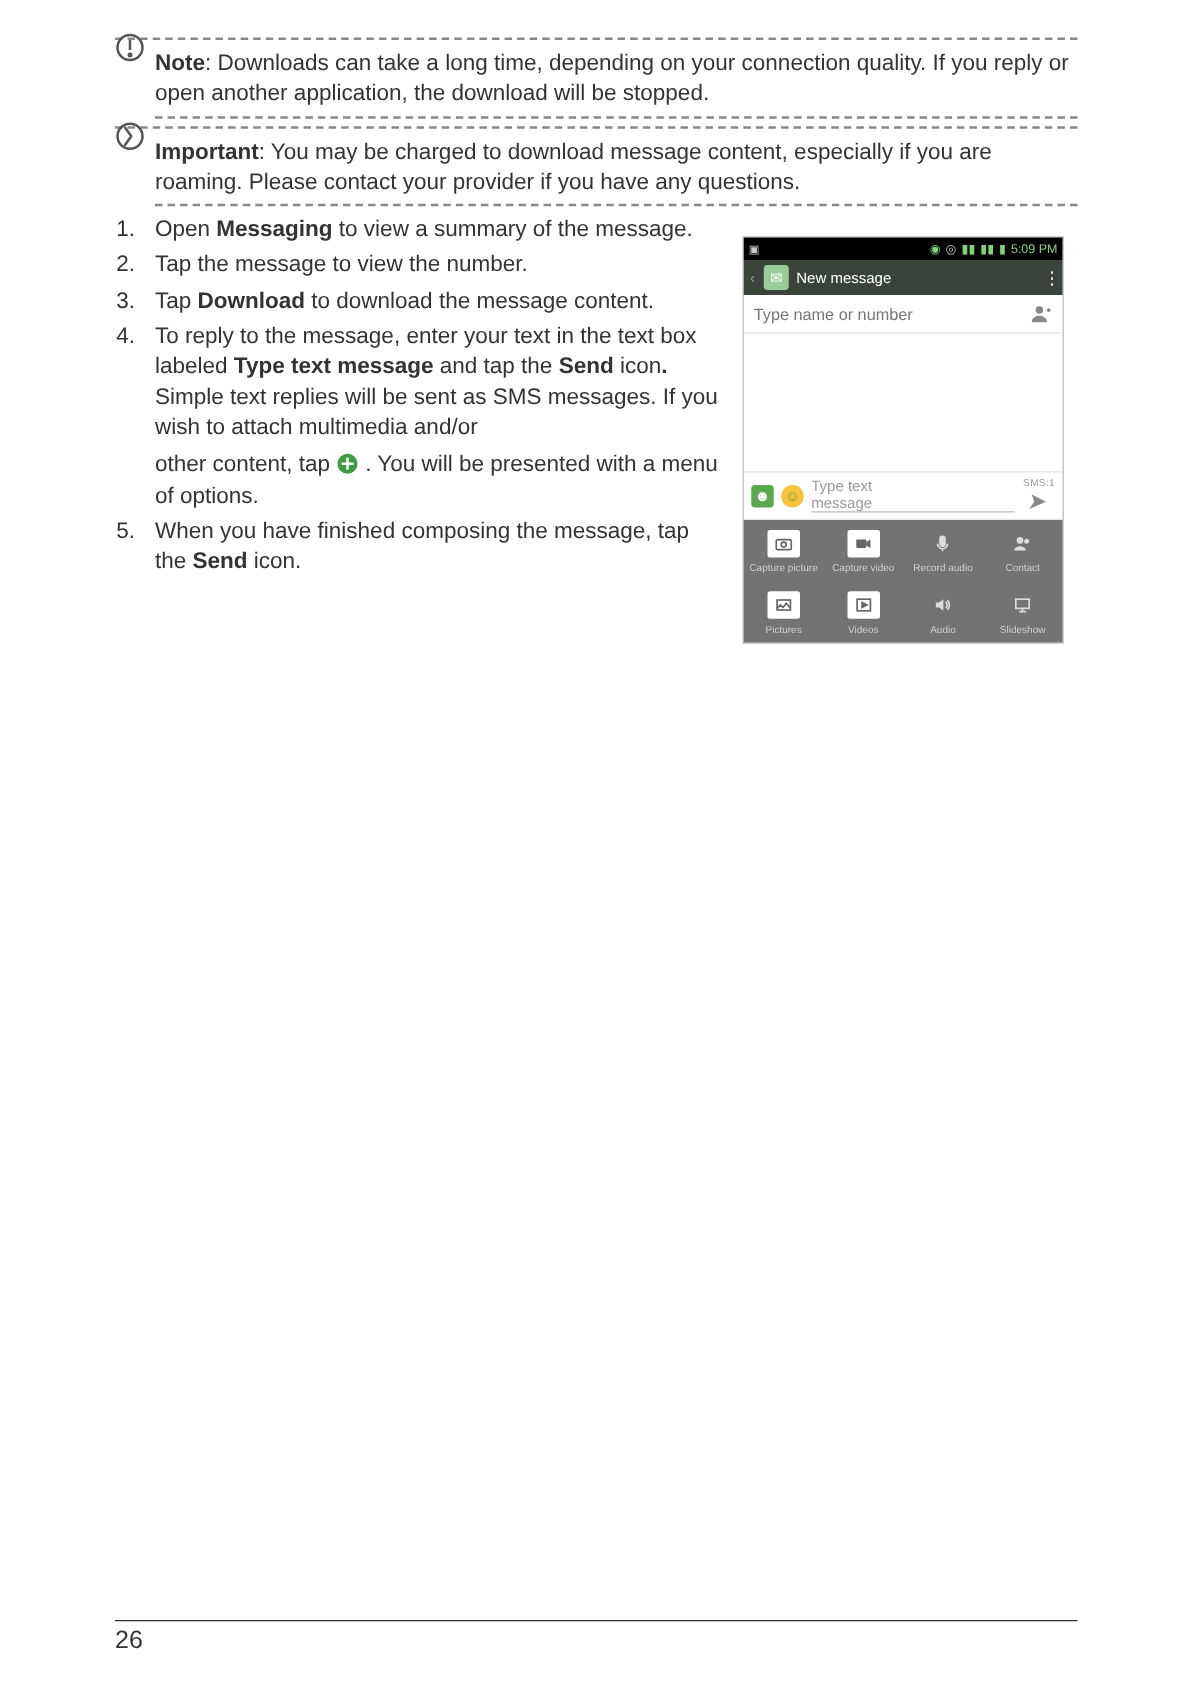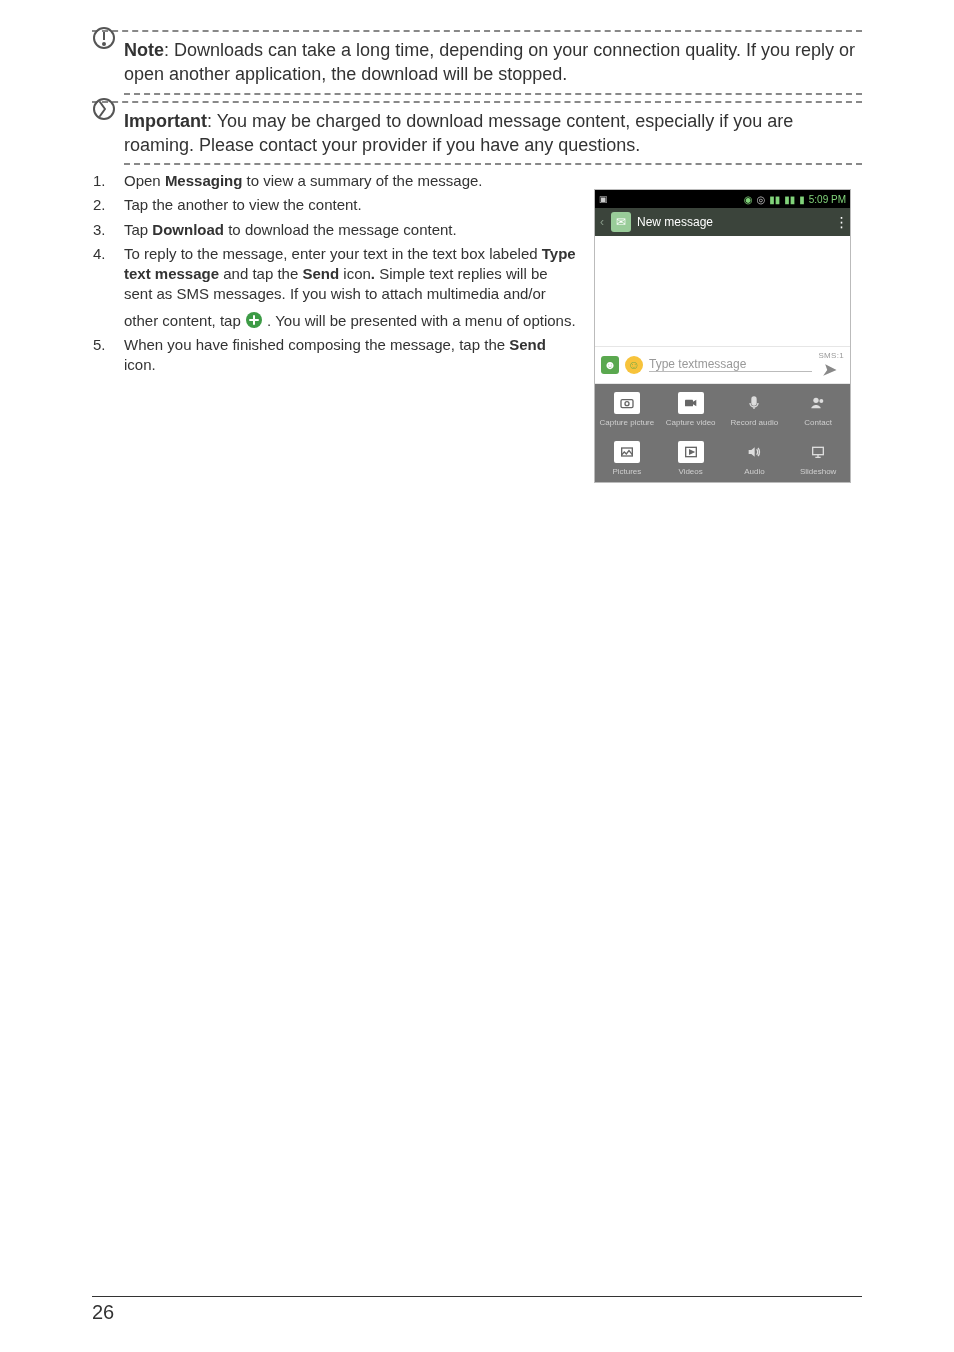--- a/index.html
+++ b/index.html
@@ -55,21 +55,21 @@
   }
   .dashed-top-full { border: none; border-top: 2px dashed #888; margin: 2px 0 6px 0; }
   .callout-block { margin-bottom: 6px; }
   .cols {
     display: flex;
     gap: 18px;
     margin-top: 4px;
   }
   .left {
     flex: 1;
-    font-size: 15px;
+    font-size: 18px;
     color: #333;
     line-height: 1.35;
   }
   .right { width: 268px; padding-top: 18px; }
   ol.steps {
     list-style: none;
     counter-reset: step;
     margin-left: 0;
   }
   ol.steps > li {
@@ -152,21 +152,21 @@
     display:flex; align-items:center; gap:6px; padding: 4px 6px;
     border-top: 1px solid #e6e6e6; border-bottom: 1px solid #e6e6e6;
   }
   .emoji1, .emoji2 {
     width:18px; height:18px; border-radius:3px;
     display:flex; align-items:center; justify-content:center; font-size:12px;
   }
   .emoji1 { background:#5aa84f; color:#fff; }
   .emoji2 { background:#f7c33b; color:#7a4; border-radius:50%; }
   .compose-in {
-    flex:1; display:flex; flex-direction:row; border-bottom:1px solid #bbb;
+    flex:1; display:flex; flex-direction:column; border-bottom:1px solid #bbb;
     color:#999; font-size:12px; line-height:1.1;
   }
   .sms1 { font-size:8px; color:#999; text-align:right; align-self:flex-end; letter-spacing:0.3px; }
   .sendarrow { width:24px; color:#888; font-size:16px; text-align:center; font-weight:bold; transform: skewX(-10deg); }
   .attgrid {
     display:grid; grid-template-columns: repeat(4, 1fr);
     background:#737373; color:#cfcfcf; text-align:left;
     font-size: 8px;
   }
   .attcell {
@@ -226,21 +226,21 @@
     </div>
     <hr class="dashed-bottom">
   </div>
 
   <div class="cols">
     <div class="left">
       <ol class="steps">
         <li>
           <span>Open </span><b>Messaging</b><span> to view a summary of the message.</span>
         </li>
-        <li>Tap the another to view the content.</li>
+        <li>Tap the message to view the number.</li>
         <li>
           <span>Tap </span><b>Download</b><span> to download the message content.</span>
         </li>
         <li>
           <span>To reply to the message, enter your text in the text box labeled </span><b>Type text message</b><span> and tap the </span><b>Send</b><span> icon</span><b>.</b><span> Simple text replies will be sent as SMS messages. If you wish to attach multimedia and/or</span>
           <div class="para-indent" style="margin-left:0;">
             <span>other content, tap </span>
             <span class="inline-icon">
               <svg viewBox="0 0 18 18">
                   <circle cx="9" cy="9" r="8" fill="#3d9b46"></circle>
@@ -270,20 +270,30 @@
             <span class="batt">▮</span>
             <span>5:09 PM</span>
           </div>
         </div>
         <div class="appbar">
           <div class="back">‹</div>
           <div class="msgicon">✉</div>
           <div class="title">New message</div>
           <div class="menu"><span class="menu-dots">⋮</span></div>
         </div>
+        <div class="recipient">
+          <input class="recipient-input" placeholder="Type name or number" style="">
+          <span class="addperson">
+            <svg viewBox="0 0 24 24" fill="#888">
+                <circle cx="10" cy="8" r="4"></circle>
+                <path d="M2 20c0-4 5-6 8-6s8 2 8 6v1H2z"></path>
+                <path d="M18 8h4M20 6v4" stroke="#888" stroke-width="2"></path>
+              </svg>
+          </span>
+        </div>
         <div class="midspace"></div>
         <div class="compose">
           <div class="emoji1">☻</div>
           <div class="emoji2">☺</div>
           <div class="compose-in">
             <span>Type text</span>
             <span>message</span>
           </div>
           <div style="display:flex;flex-direction:column;">
             <span class="sms1">SMS:1</span>

